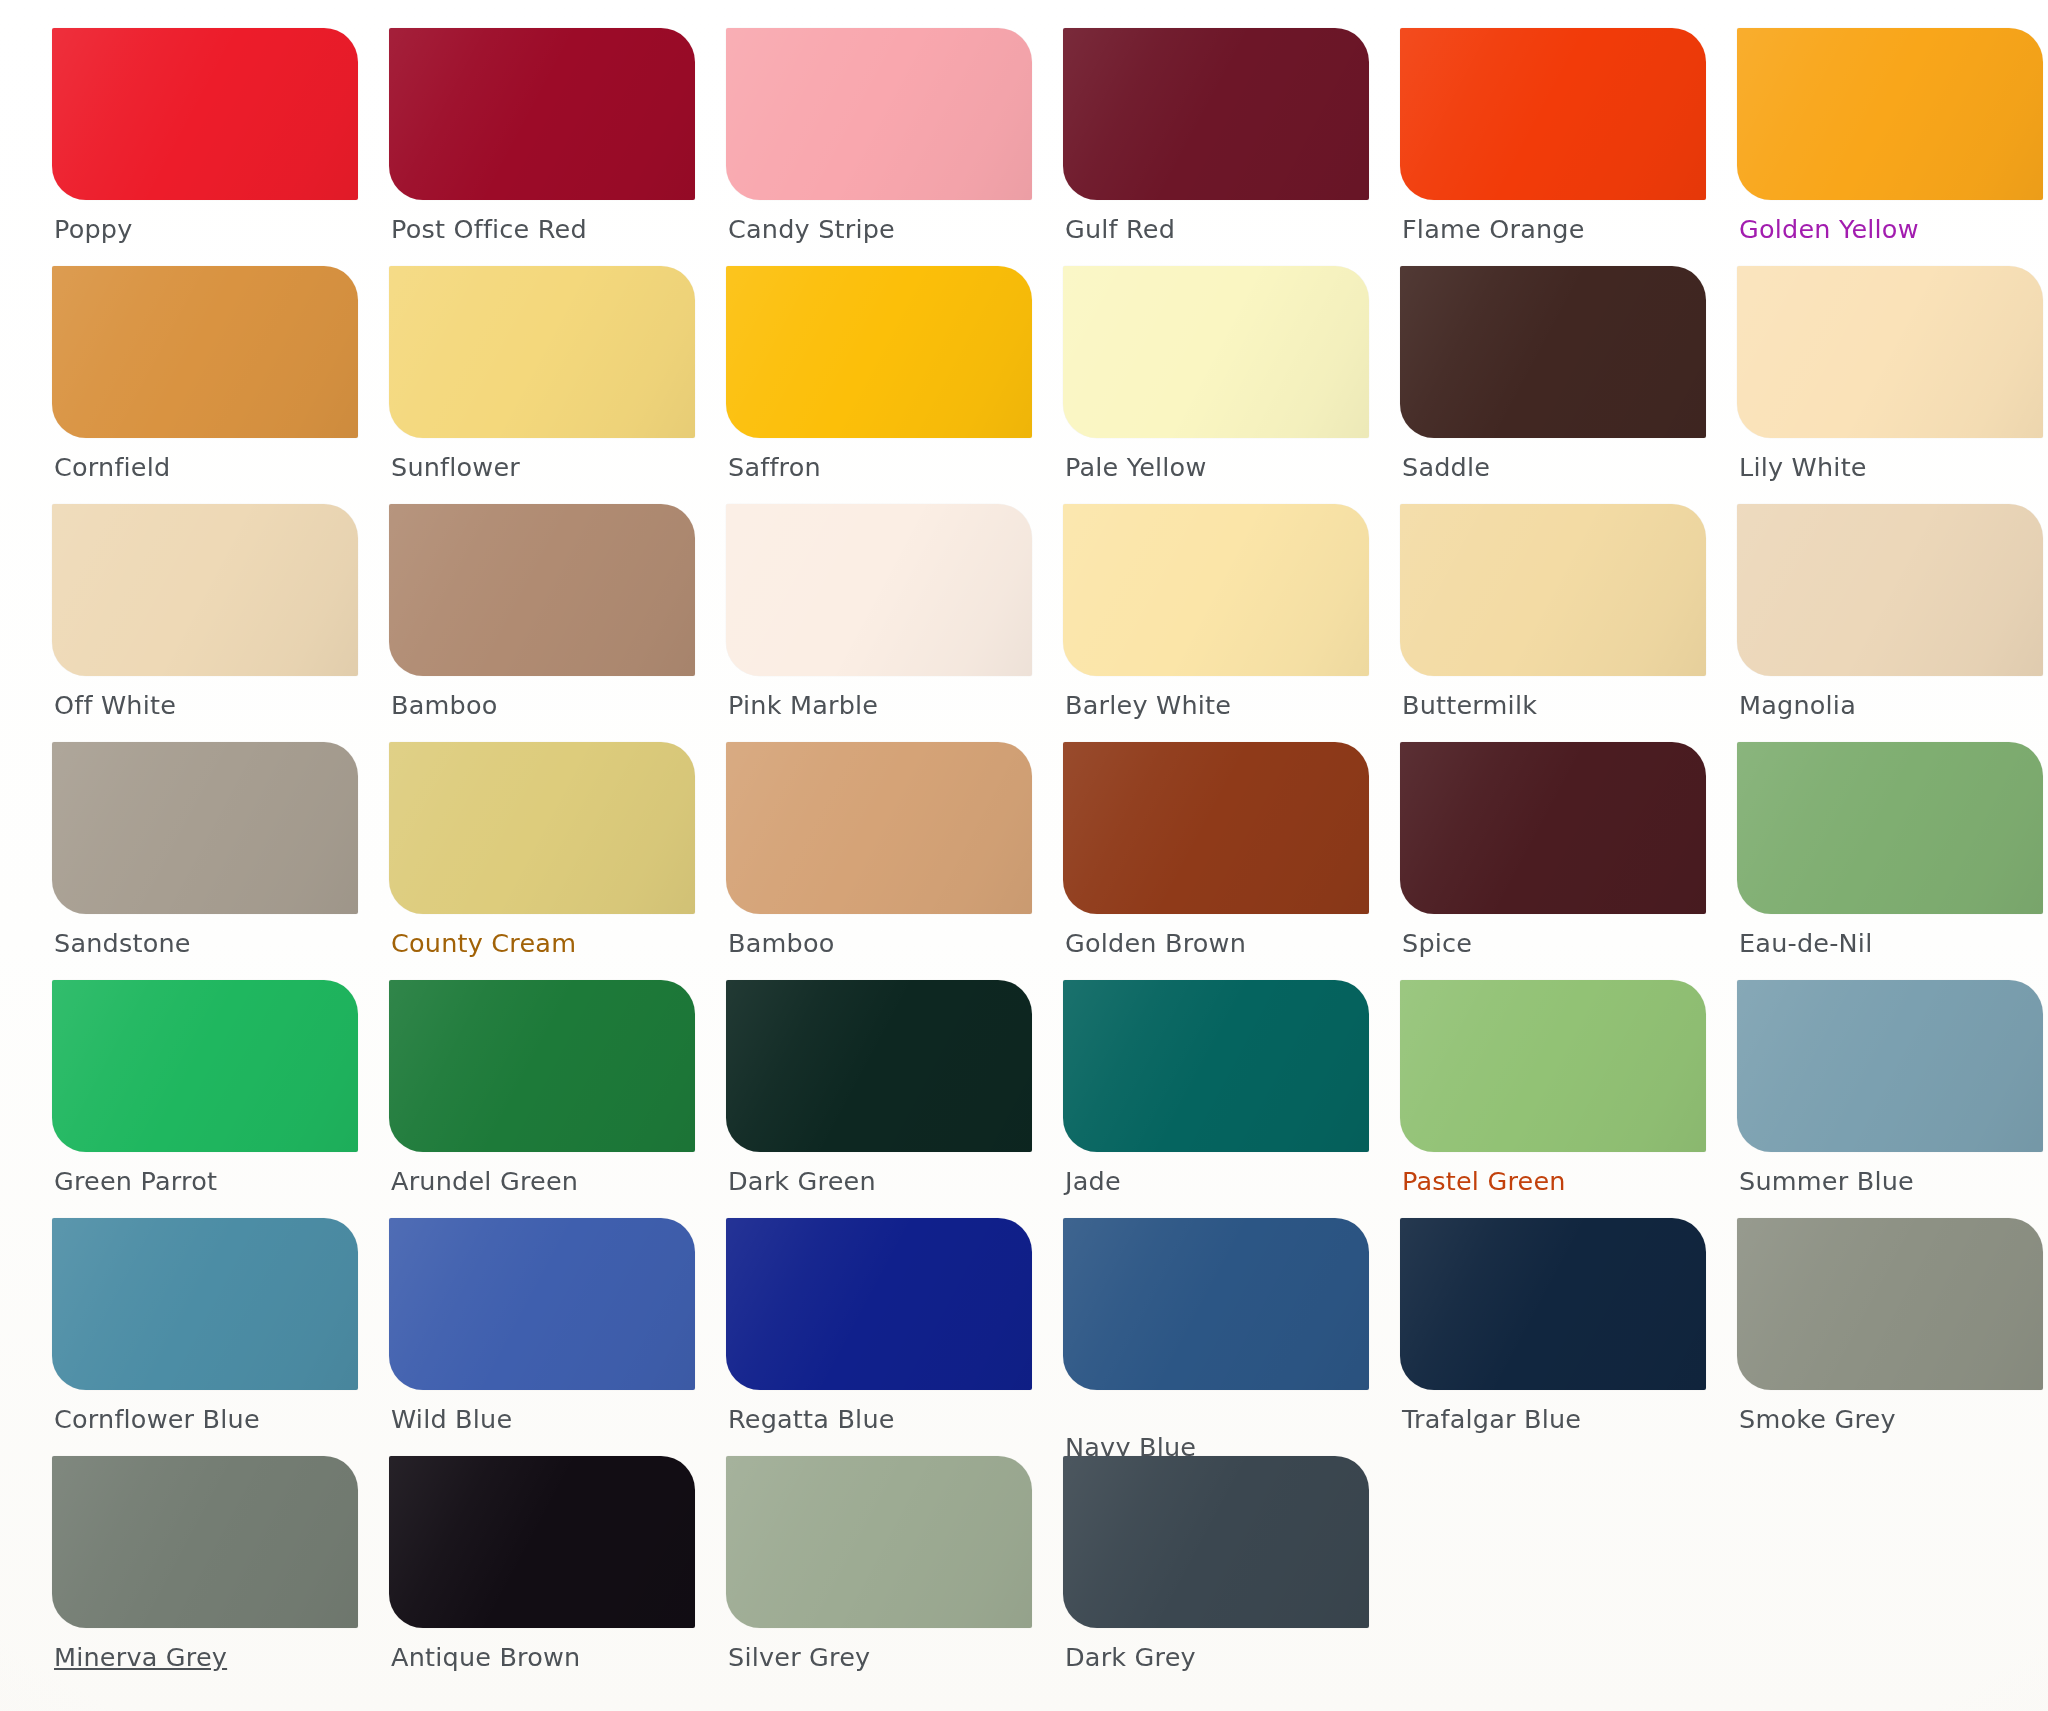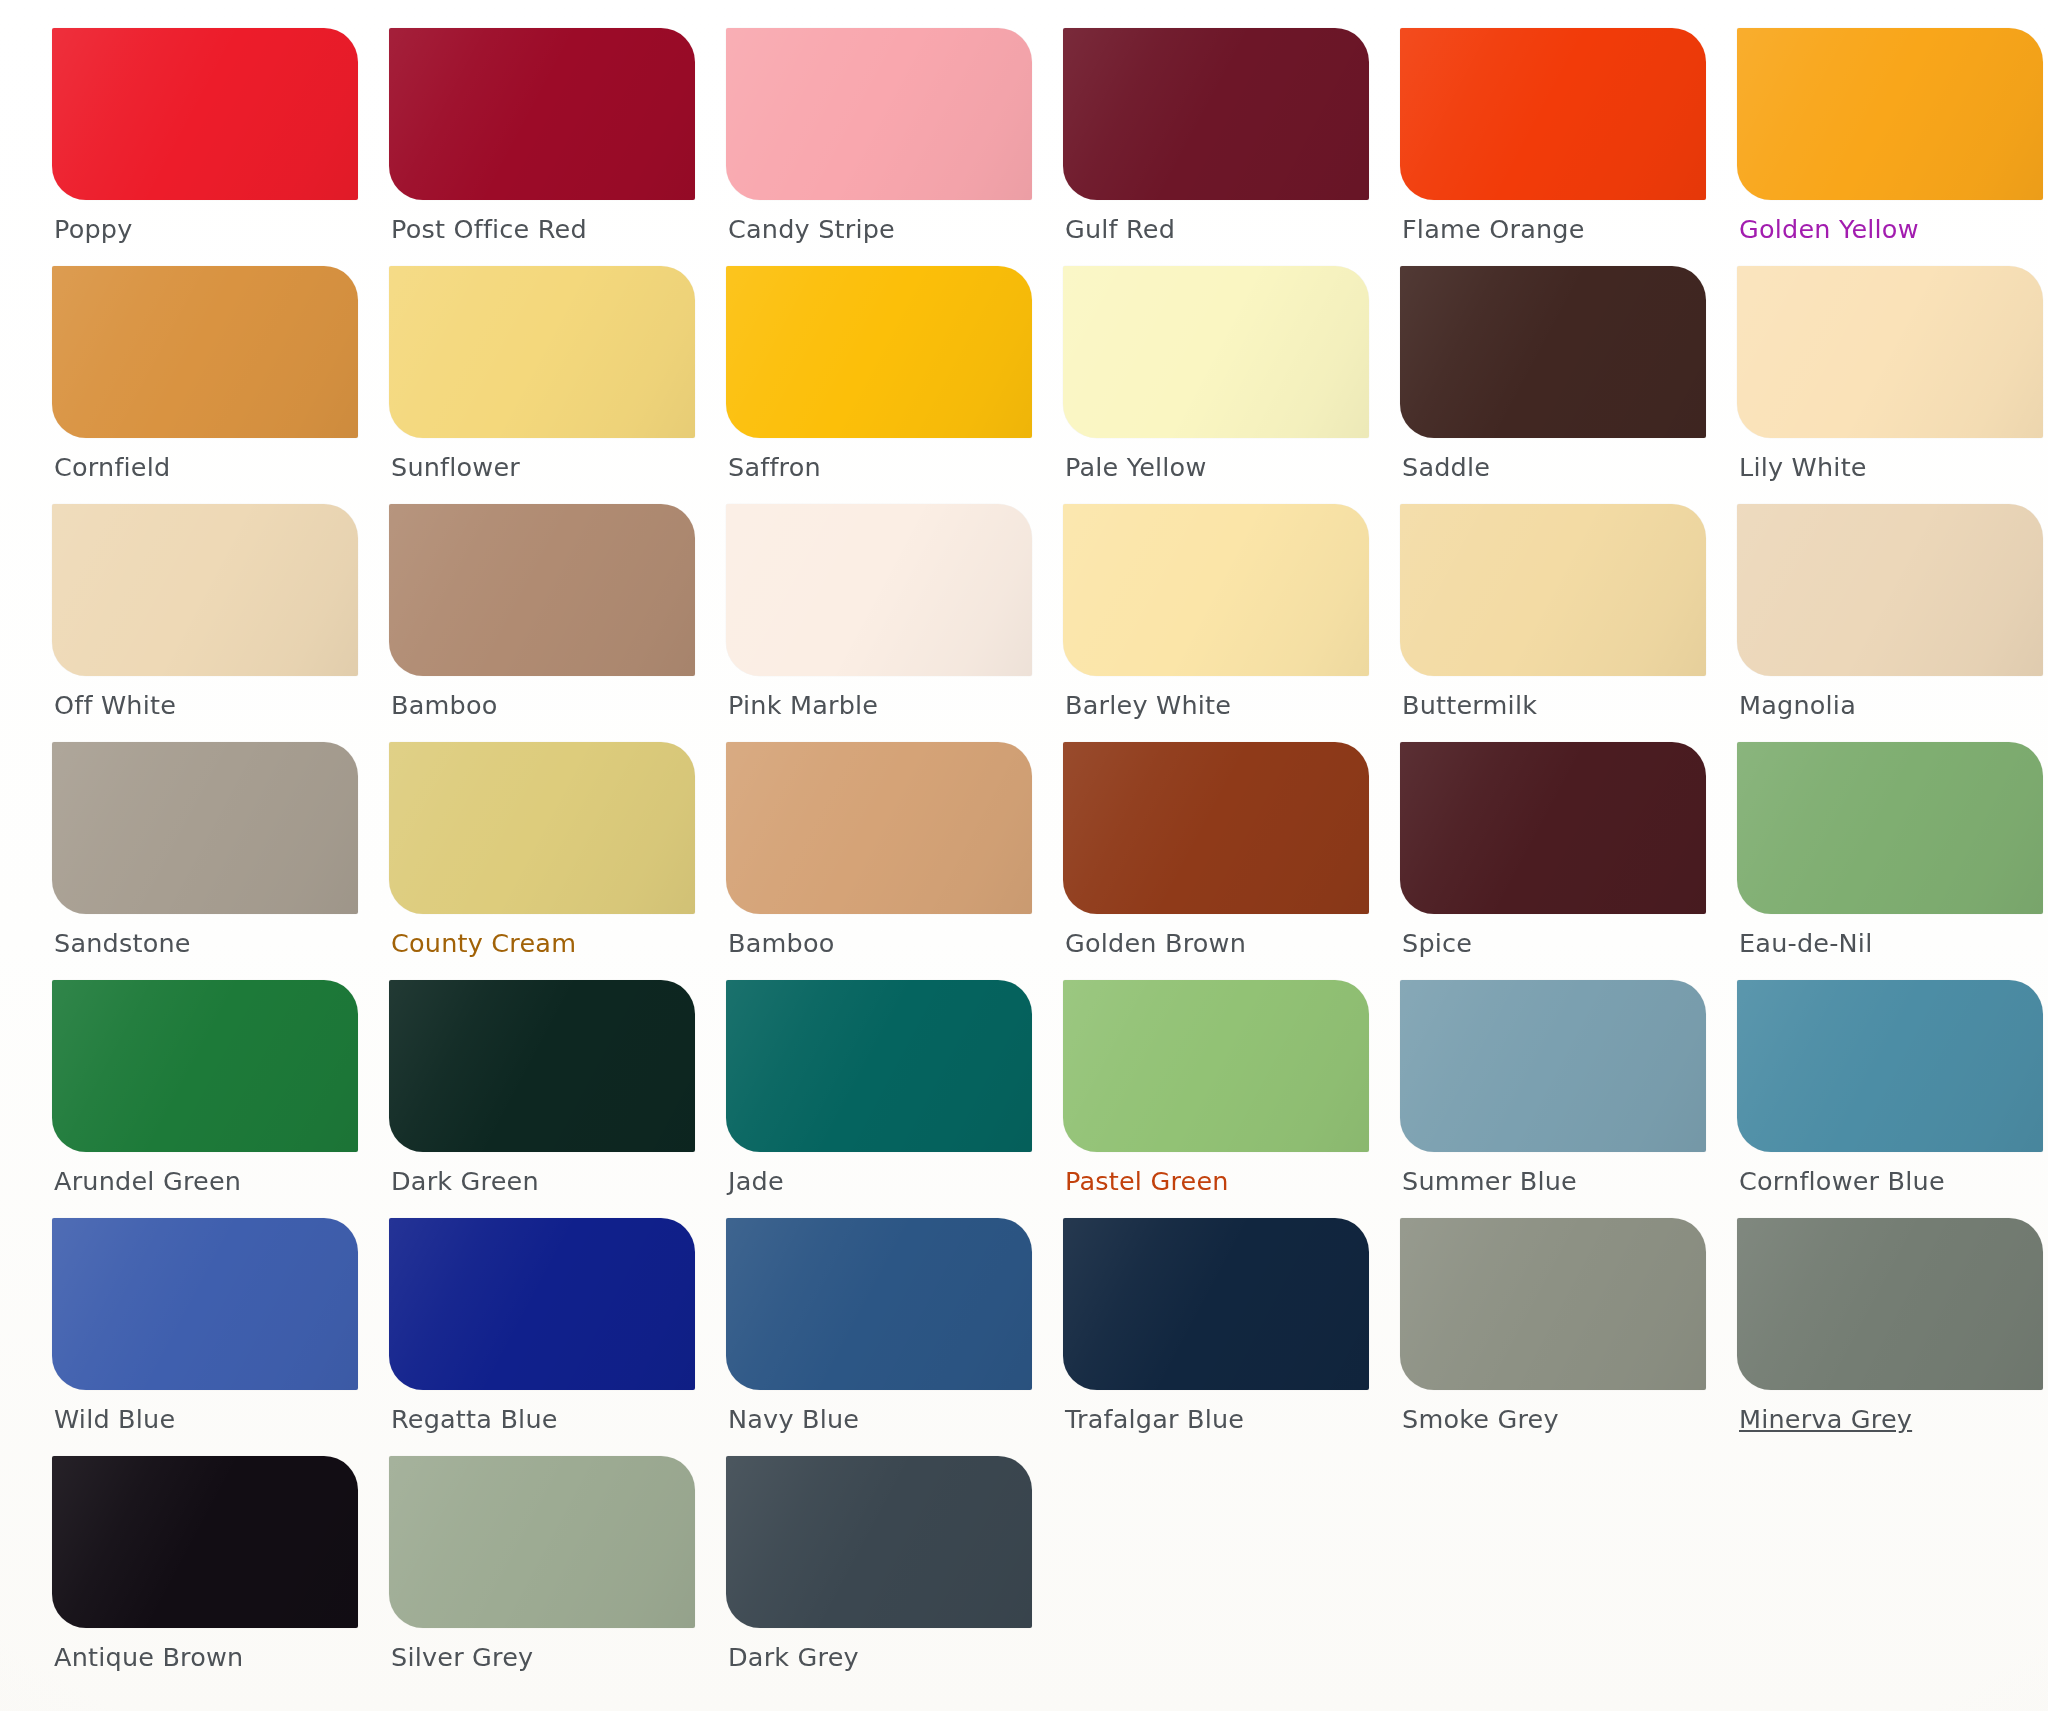--- a/index.html
+++ b/index.html
@@ -226,20 +226,26 @@
         <div class="chip-label" style="color: rgb(77, 82, 87);">Spice</div>
       </div>
       <div class="cell">
         <div class="chip-wrap">
           <div class="chip" style="background-color: rgb(127, 174, 113);"></div>
         </div>
         <div class="chip-label" style="color: rgb(77, 82, 87);">Eau-de-Nil</div>
       </div>
       <div class="cell">
         <div class="chip-wrap">
+          <div class="chip" style="background-color: rgb(31, 183, 95);"></div>
+        </div>
+        <div class="chip-label" style="color: rgb(77, 82, 87);">Green Parrot</div>
+      </div>
+      <div class="cell">
+        <div class="chip-wrap">
           <div class="chip" style="background-color: rgb(29, 122, 57);"></div>
         </div>
         <div class="chip-label" style="color: rgb(77, 82, 87);">Arundel Green</div>
       </div>
       <div class="cell">
         <div class="chip-wrap">
           <div class="chip" style="background-color: rgb(13, 39, 33);"></div>
         </div>
         <div class="chip-label" style="color: rgb(77, 82, 87);">Dark Green</div>
       </div>
@@ -276,21 +282,21 @@
       <div class="cell">
         <div class="chip-wrap">
           <div class="chip" style="background-color: rgb(16, 32, 140);"></div>
         </div>
         <div class="chip-label" style="color: rgb(77, 82, 87);">Regatta Blue</div>
       </div>
       <div class="cell">
         <div class="chip-wrap">
           <div class="chip" style="background-color: rgb(44, 86, 133);"></div>
         </div>
-        <div class="chip-label" style="color: rgb(77, 82, 87);">Navy Blue</div>
+        <div class="chip-label" style="color: rgb(77, 82, 87); margin-top: 28px;">Navy Blue</div>
       </div>
       <div class="cell">
         <div class="chip-wrap">
           <div class="chip" style="background-color: rgb(17, 38, 63);"></div>
         </div>
         <div class="chip-label" style="color: rgb(77, 82, 87);">Trafalgar Blue</div>
       </div>
       <div class="cell">
         <div class="chip-wrap">
           <div class="chip" style="background-color: rgb(141, 145, 132);"></div>

